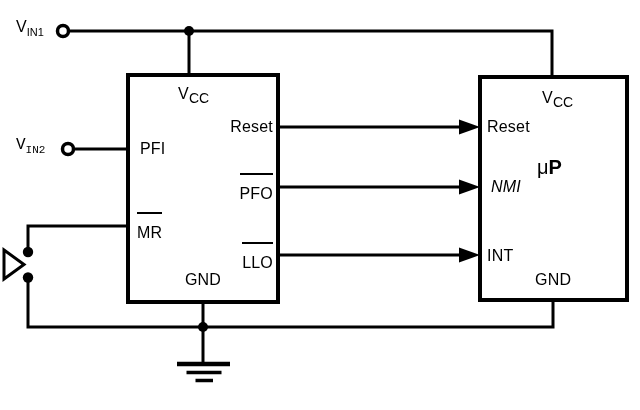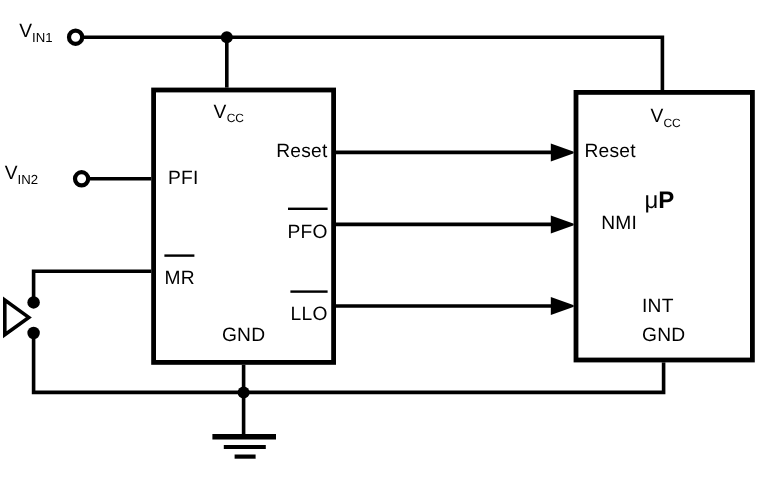--- a/index.html
+++ b/index.html
@@ -10,21 +10,21 @@
   .wires{position:absolute;left:0;top:0;width:640px;height:410px;}
   .chip{
     position:absolute;border:4px solid #000;background:#fff;box-sizing:border-box;
   }
   .chip-supervisor{left:126px;top:73px;width:154px;height:231px;}
   .chip-mcu{left:478px;top:75px;width:151px;height:227px;}
   .lbl{
     position:absolute;font-size:16px;line-height:16px;white-space:nowrap;
     letter-spacing:0.2px;
   }
-  .lbl sub{font-size:10px;line-height:0;vertical-align:-4px;letter-spacing:0;}
+  .lbl sub{font-size:14px;line-height:0;vertical-align:-4px;letter-spacing:0;}
   .ovl{display:inline-block;border-top:2px solid #000;padding-top:12px;line-height:14px;}
   .center-x{left:50%;transform:translateX(-50%);}
   .mcu-name{position:absolute;font-size:20px;line-height:23px;white-space:nowrap;}
   .mcu-name .mu{font-weight:400;}
   .mcu-name .p{font-weight:700;}
   .input-lbl{position:absolute;font-size:16px;line-height:16px;white-space:nowrap;}
   .input-lbl sub{font-size:11px;line-height:0;vertical-align:-4px;}
 </style>
 </head>
 <body>
@@ -61,34 +61,34 @@
 
     <g>
       <path d="M 177 364 H 230" stroke="#000" stroke-width="4.5" fill="none"></path>
       <path d="M 186.5 372.5 H 221.5" stroke="#000" stroke-width="3.5" fill="none"></path>
       <path d="M 195.5 380.5 H 213" stroke="#000" stroke-width="3.5" fill="none"></path>
     </g>
   </svg>
 
   <span class="input-lbl" style="left:16px;top:19px;"><span>V</span><sub>IN1</sub></span>
 
-  <span class="input-lbl" style="left:4px;top:137px;"><span>V</span><sub>IN2</sub></span>
+  <span class="input-lbl" style="left:16px;top:137px;font-family:Liberation Mono, monospace;"><span>V</span><sub>IN2</sub></span>
 
   <div class="chip chip-supervisor">
     <span class="lbl" style="left:48px;top:9px;"><span>V</span><sub>CC</sub></span>
     <span class="lbl" style="left:10px;top:64px;">PFI</span>
     <span class="lbl" style="right:3px;top:42px;">Reset</span>
     <span class="lbl ovl" style="right:3px;top:96px;">PFO</span>
     <span class="lbl ovl" style="right:3px;top:165px;">LLO</span>
     <span class="lbl ovl" style="left:7px;top:135px;text-align:right;">MR</span>
     <span class="lbl center-x" style="top:195px;">GND</span>
   </div>
 
   <div class="chip chip-mcu">
     <span class="lbl" style="left:60px;top:11px;"><span>V</span><sub>CC</sub></span>
     <span class="lbl" style="left:5px;top:40px;">Reset</span>
-    <span class="lbl" style="left:19px;top:100px;">NMI</span>
-    <span class="lbl" style="left:5px;top:169px;margin-left:48px;">INT</span>
+    <span class="lbl" style="left:9px;top:100px;font-style:italic;">NMI</span>
+    <span class="lbl" style="left:5px;top:169px;">INT</span>
     <span class="mcu-name" style="left:55px;top:77px;"><span class="mu">μ</span><span class="p">P</span></span>
     <span class="lbl" style="left:53px;top:193px;">GND</span>
   </div>
 
 </div>
 
 </body></html>

